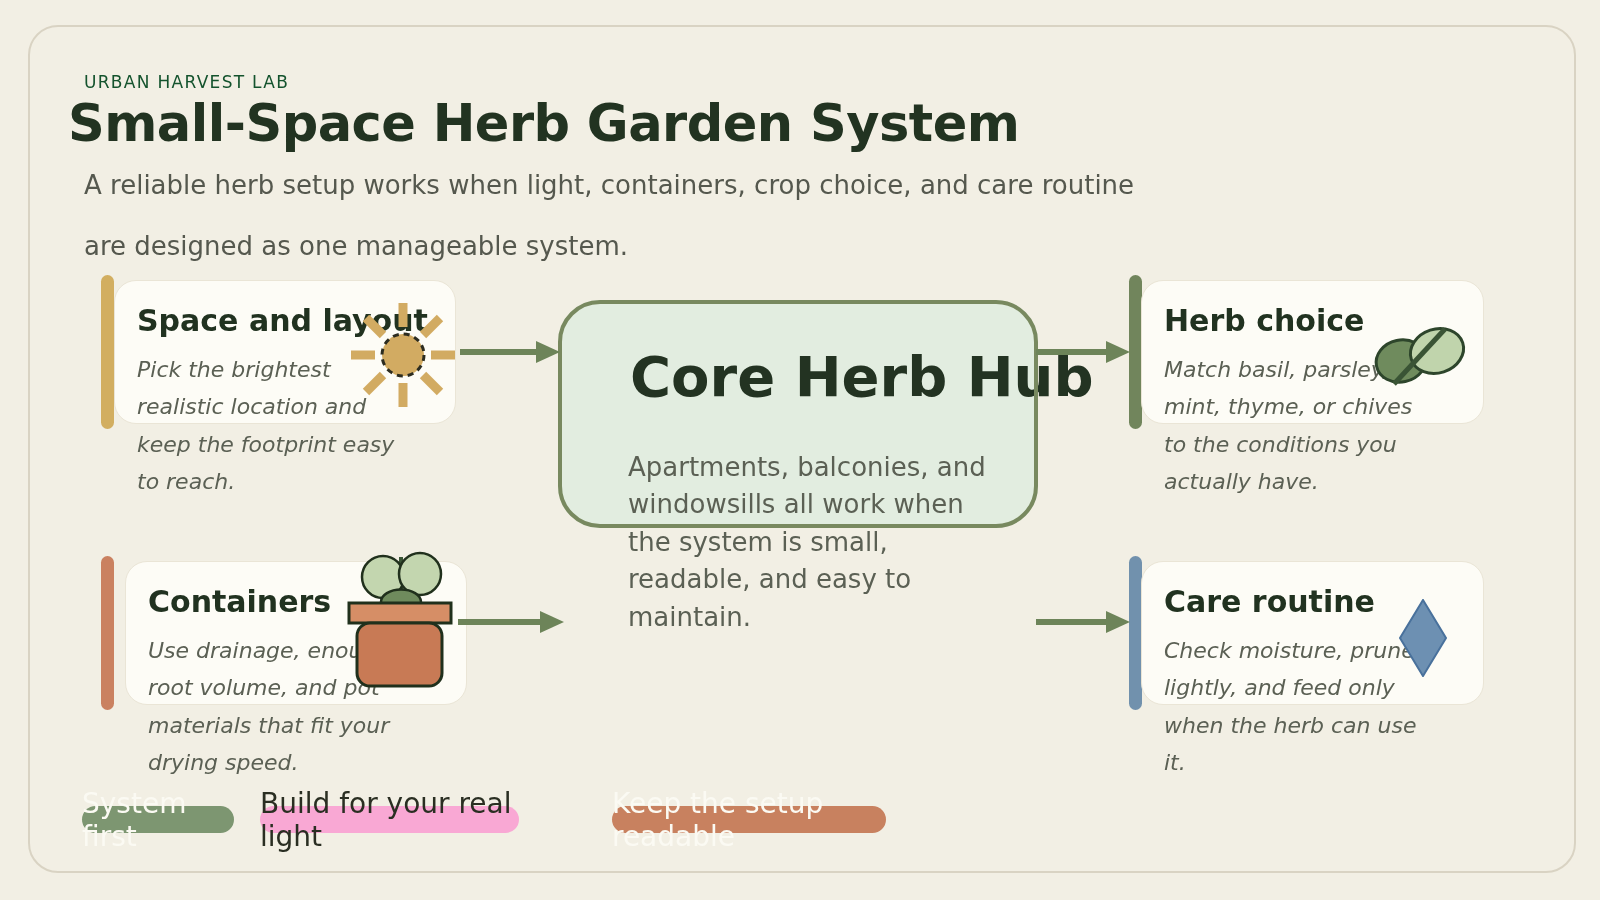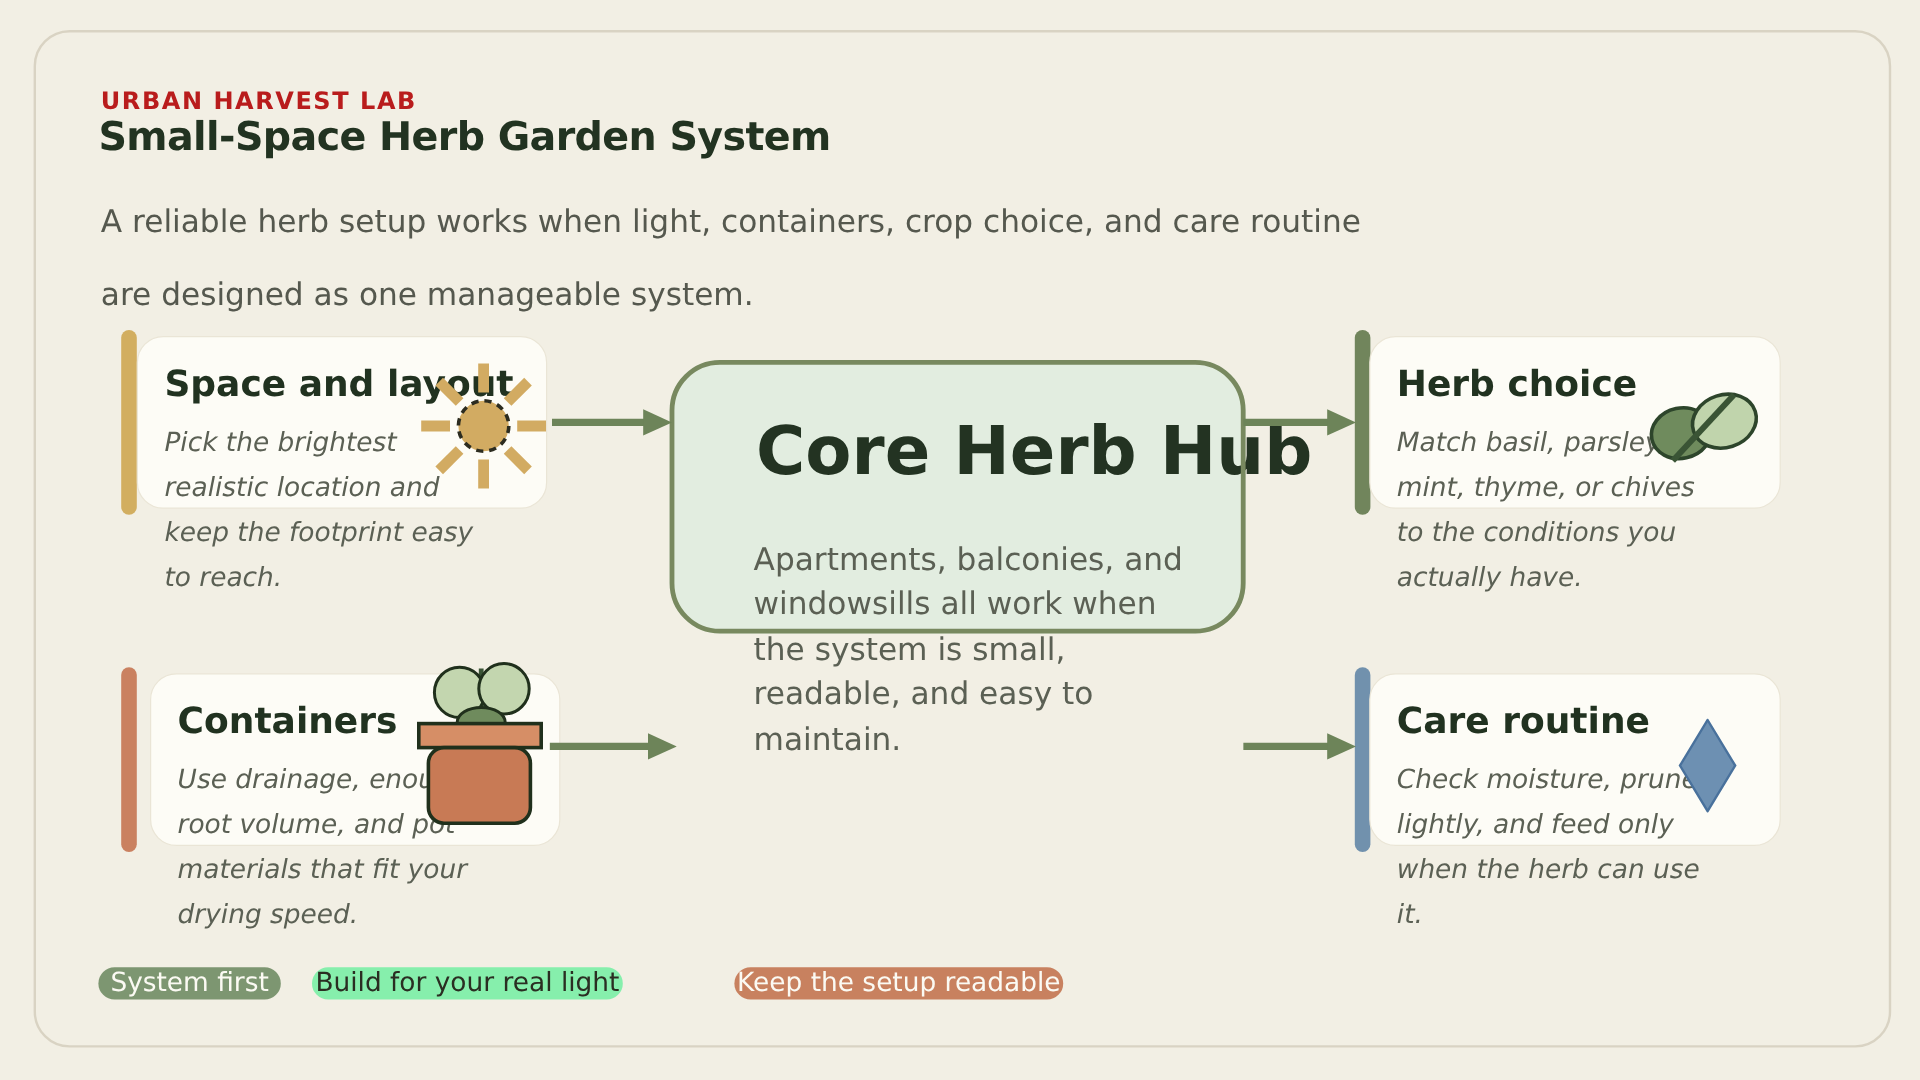--- a/index.html
+++ b/index.html
@@ -13,25 +13,25 @@
 
   
   .frame{
     position:absolute;left:28px;top:25px;width:1544px;height:844px;
     border:2px solid #d9d3c3;border-radius:30px;background:#f2efe4;
   }
 
   
   .eyebrow{
     position:absolute;left:84px;top:72px;
-    font-size:20px;font-weight:bold;letter-spacing:1.3px;color:#b91c1c;
+    font-size:17px;font-weight:normal;letter-spacing:1.3px;color:#14532d;
   }
   .h1{
-    position:absolute;left:82px;top:94px;margin:0;
-    font-size:33px;font-weight:bold;letter-spacing:-0.5px;color:#223321;
+    position:absolute;left:68px;top:94px;margin:0;
+    font-size:51px;font-weight:bold;letter-spacing:-0.5px;color:#223321;
     white-space:nowrap;
   }
   .sub{position:absolute;left:84px;font-size:26px;color:#55584e;white-space:nowrap;}
   .sub1{top:170px;}
   .sub2{top:231px;}
 
   
   .card{
     position:absolute;background:#fdfcf6;border:1.5px solid #eae5d6;
     border-radius:22px;
@@ -75,24 +75,24 @@
     box-sizing:border-box;background:transparent;pointer-events:none;
   }
 
   
   .abs{position:absolute;z-index:4;}
 
   
   .bdg{
     position:absolute;top:806px;height:27px;border-radius:21px;
     display:flex;align-items:center;justify-content:center;
-    font-size:22px;z-index:4;
+    font-size:28px;z-index:4;
   }
   .bdg1{left:82px;width:152px;background:#7d9671;color:#fbfaf3;}
-  .bdg2{left:260px;width:259px;background:#86efac;color:#2a2e22;}
+  .bdg2{left:260px;width:259px;background:#f9a8d4;color:#2a2e22;}
   .bdg3{left:612px;width:274px;background:#c8815f;color:#fbfaf3;}
 </style>
 </head>
 <body>
 
 <div class="stage">
 
   <div class="frame"></div>
 
   <div class="eyebrow">URBAN HARVEST LAB</div>

